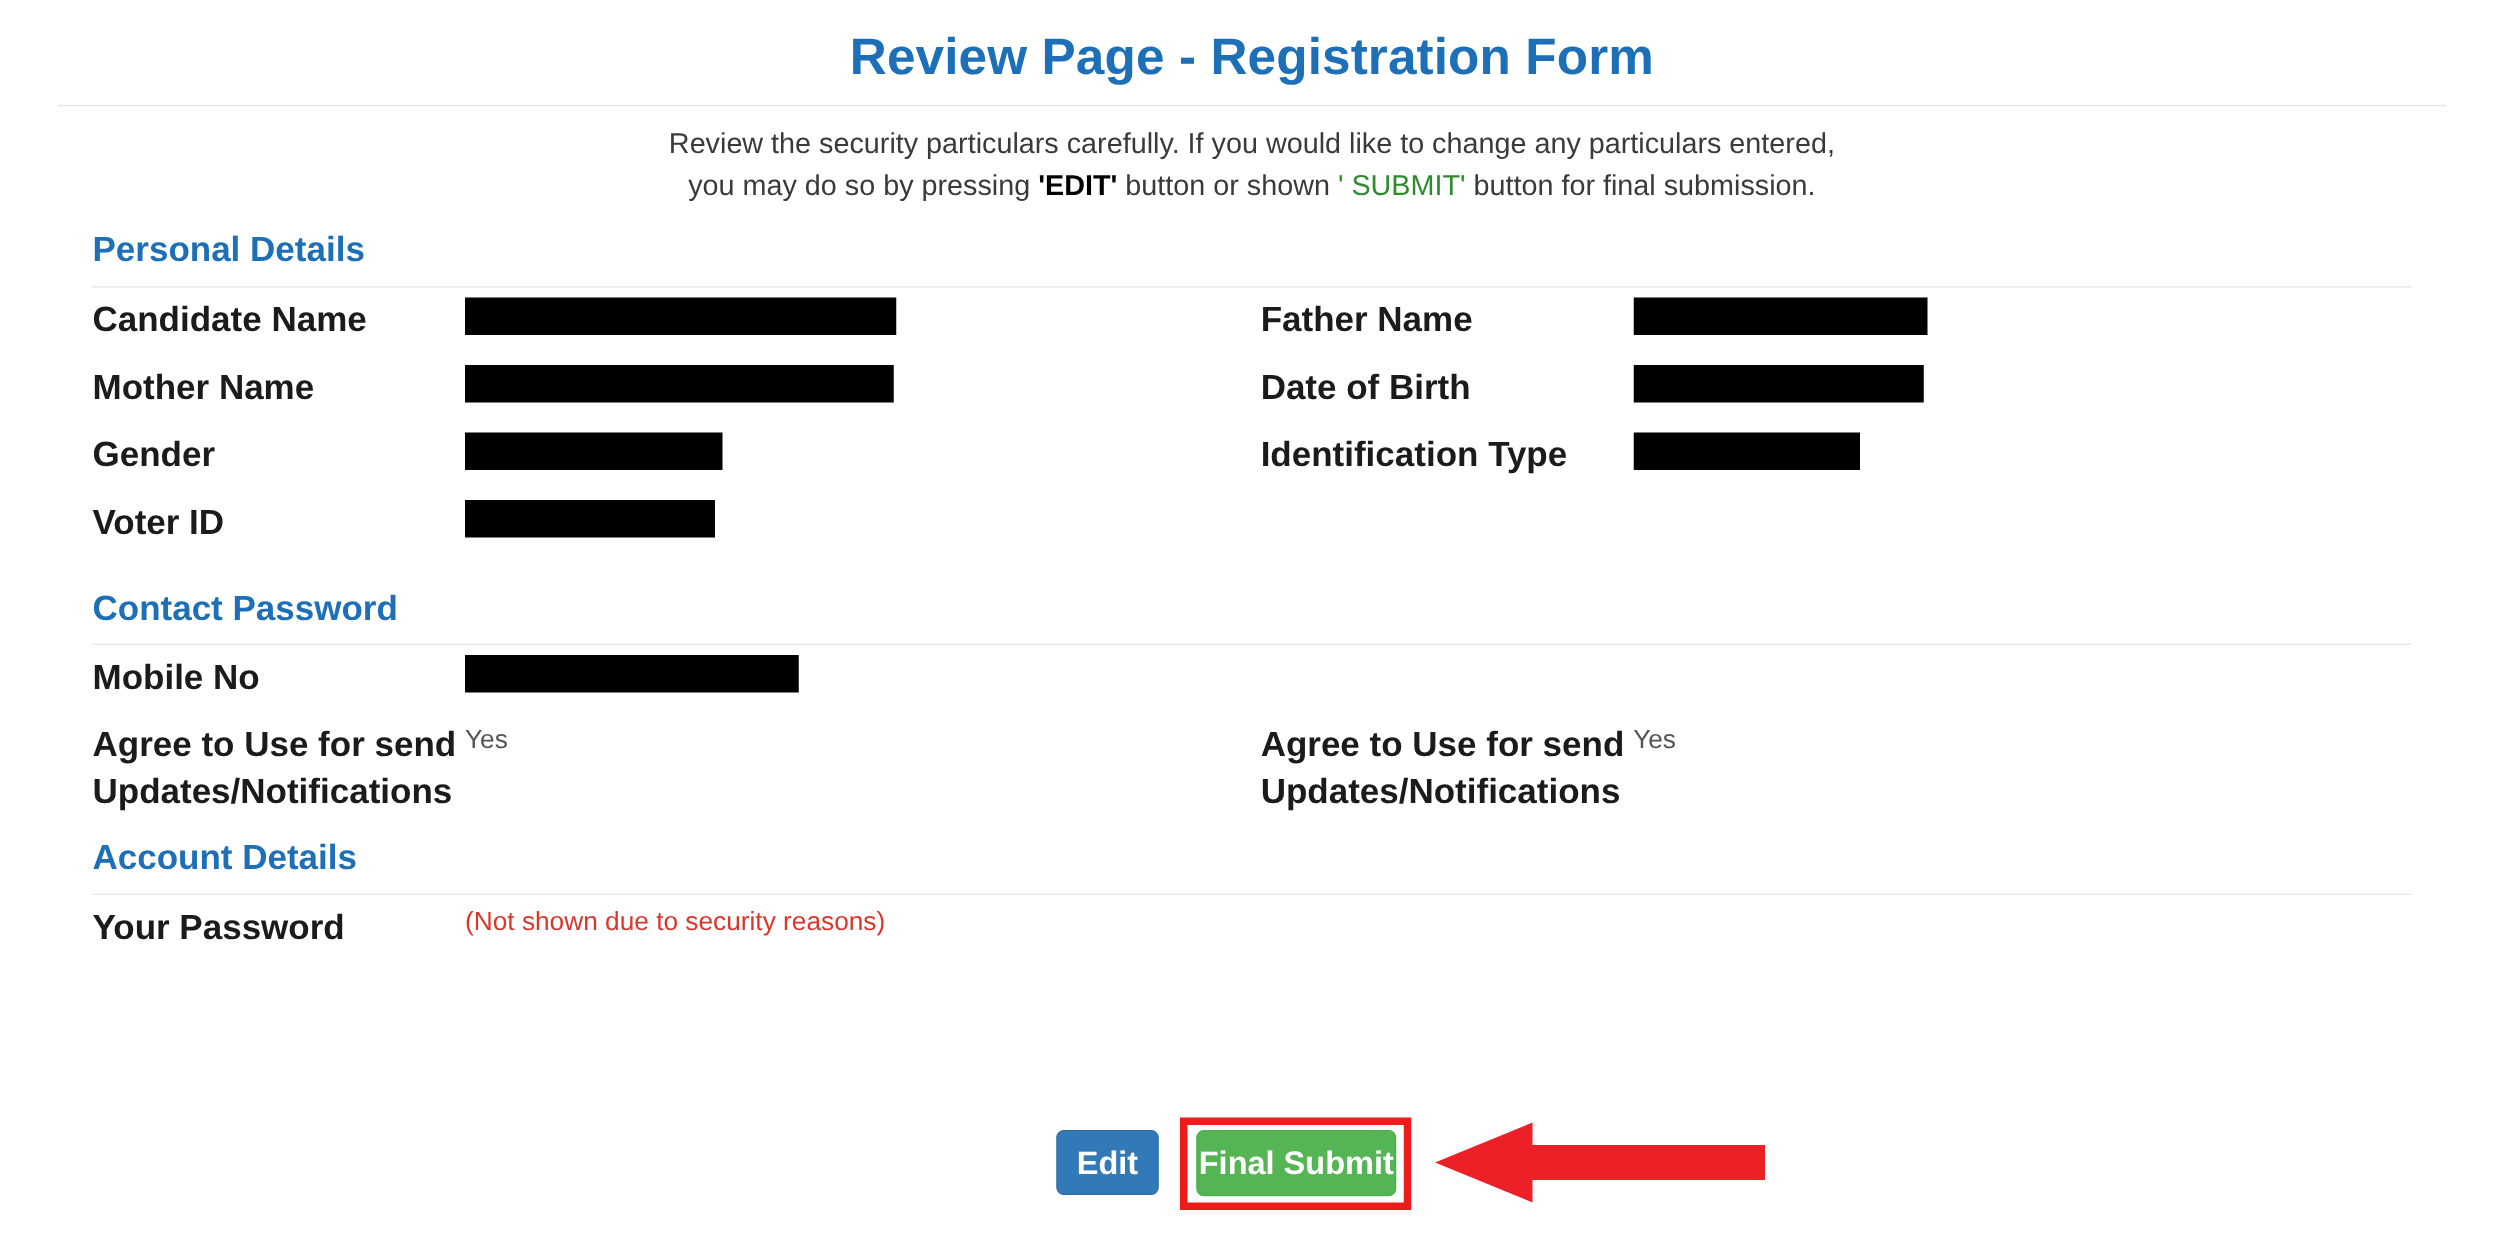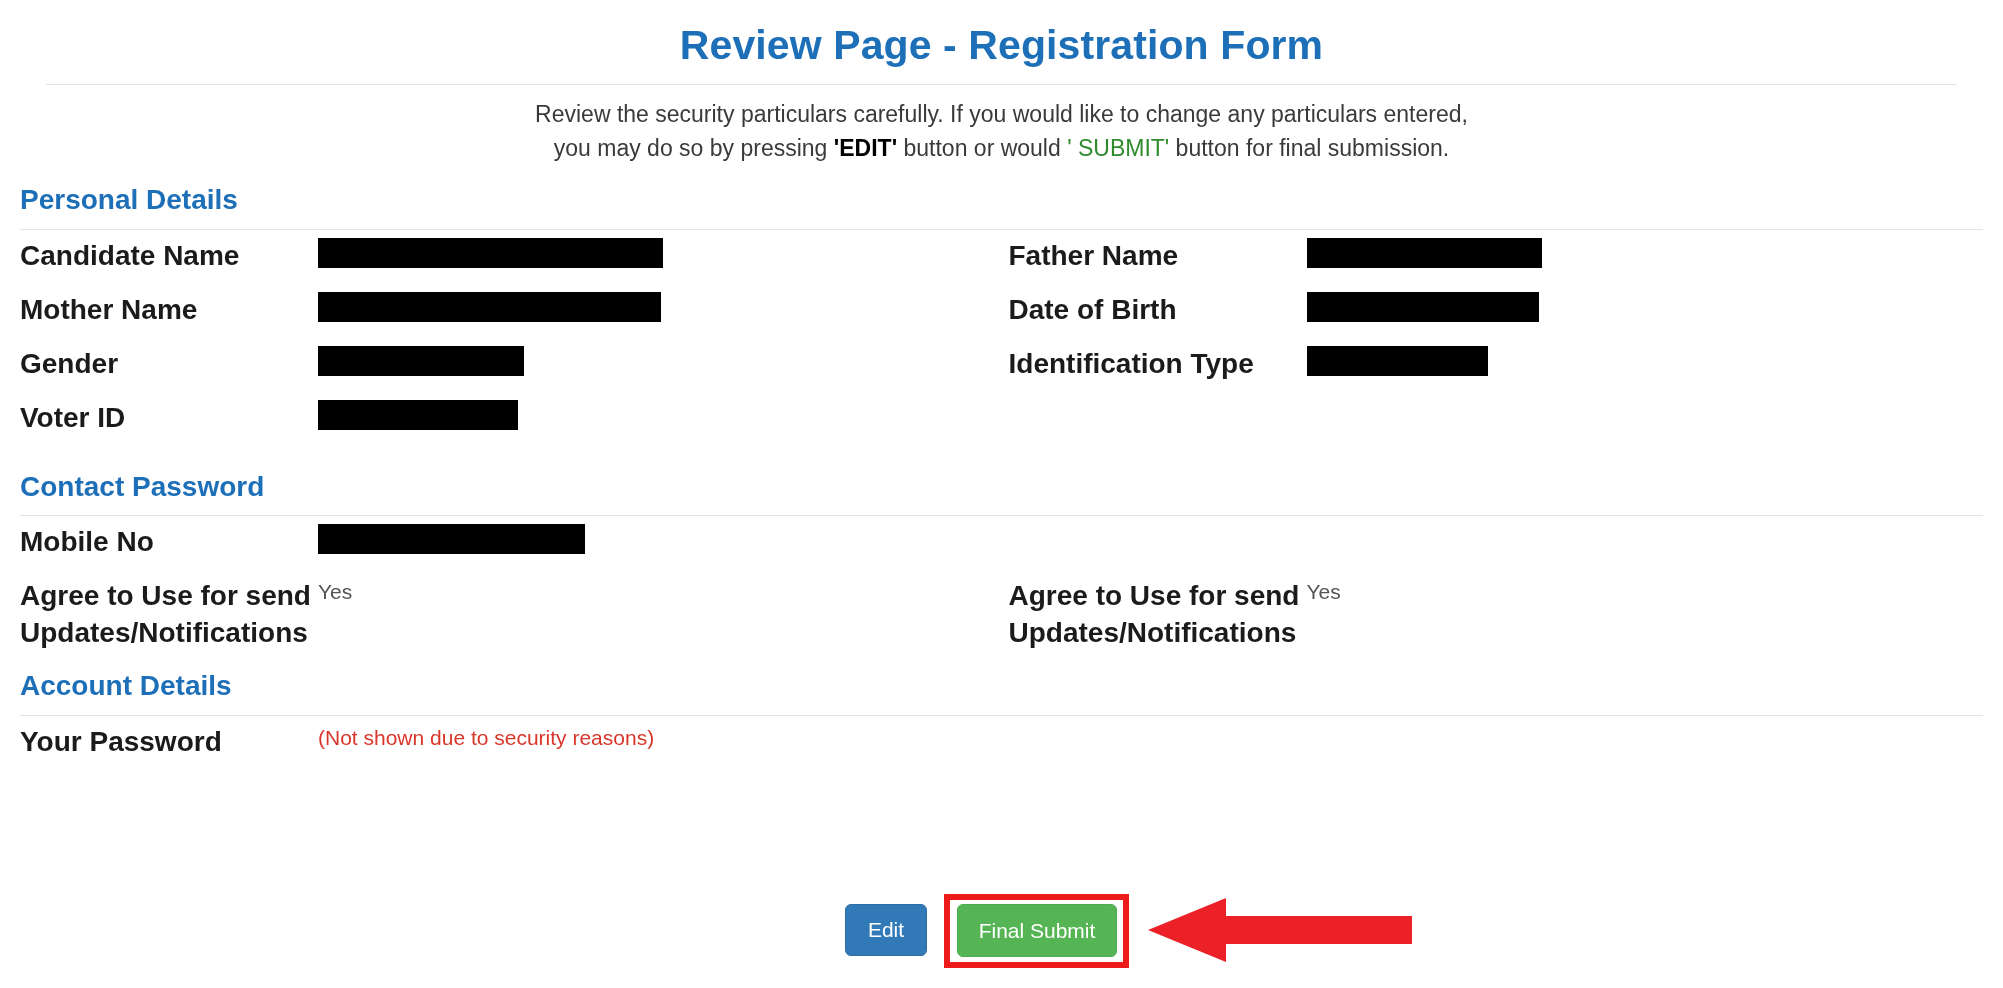--- a/index.html
+++ b/index.html
@@ -54,21 +54,21 @@
     color: #000000;
     font-weight: bold;
   }
   .subtitle .submit-word {
     color: #2e8b2e;
   }
   .subtitle .sp { white-space: pre; }
 
   
   .section {
-    padding: 0 20px;
+    padding: 0 74px;
     margin-top: 18px;
   }
   .section-heading {
     font-size: 28px;
     font-weight: bold;
     color: #1d6fb8;
     margin: 0 0 0 0;
     line-height: 1.2;
   }
   .section-rule {
@@ -134,28 +134,29 @@
     left: 0;
     top: 898px;
     width: 2003px;
     height: 64px;
   }
   .btn {
     position: absolute;
     display: inline-flex;
     align-items: center;
     justify-content: center;
-    font-size: 21px;
+    font-size: 26px;
     border-radius: 6px;
     color: #ffffff;
     box-sizing: border-box;
     border: 1px solid transparent;
     font-family: "Liberation Sans", sans-serif;
     cursor: pointer;
     padding: 0;
+    font-weight: bold;
   }
   .btn-edit {
     left: 845px;
     top: 6px;
     width: 82px;
     height: 52px;
     background: #3279b7;
     border-color: #2e6da4;
   }
   .btn-submit {
@@ -190,21 +191,21 @@
 <body>
 
 <div class="page">
 
   <h1 class="page-title">Review Page - Registration Form</h1>
 
   <hr class="title-rule">
 
   <p class="subtitle">
     <span>Review the security particulars carefully. If you would like to change any particulars entered,</span><br>
-    <span class="sp">you may do so by pressing </span><span class="edit-word">'EDIT'</span><span class="sp"> button or would </span><span class="submit-word">' SUBMIT'</span><span class="sp"> button for final submission.</span>
+    <span class="sp">you may do so by pressing </span><span class="edit-word">'EDIT'</span><span class="sp"> button or shown </span><span class="submit-word">' SUBMIT'</span><span class="sp"> button for final submission.</span>
   </p>
 
   <div id="sections-root">
       <div class="section">
         <div class="section-heading">Personal Details</div>
         <hr class="section-rule">
         <div class="rows">
           <div class="field-row">
             <div class="col left">
               <div class="field-label">Candidate Name</div>

